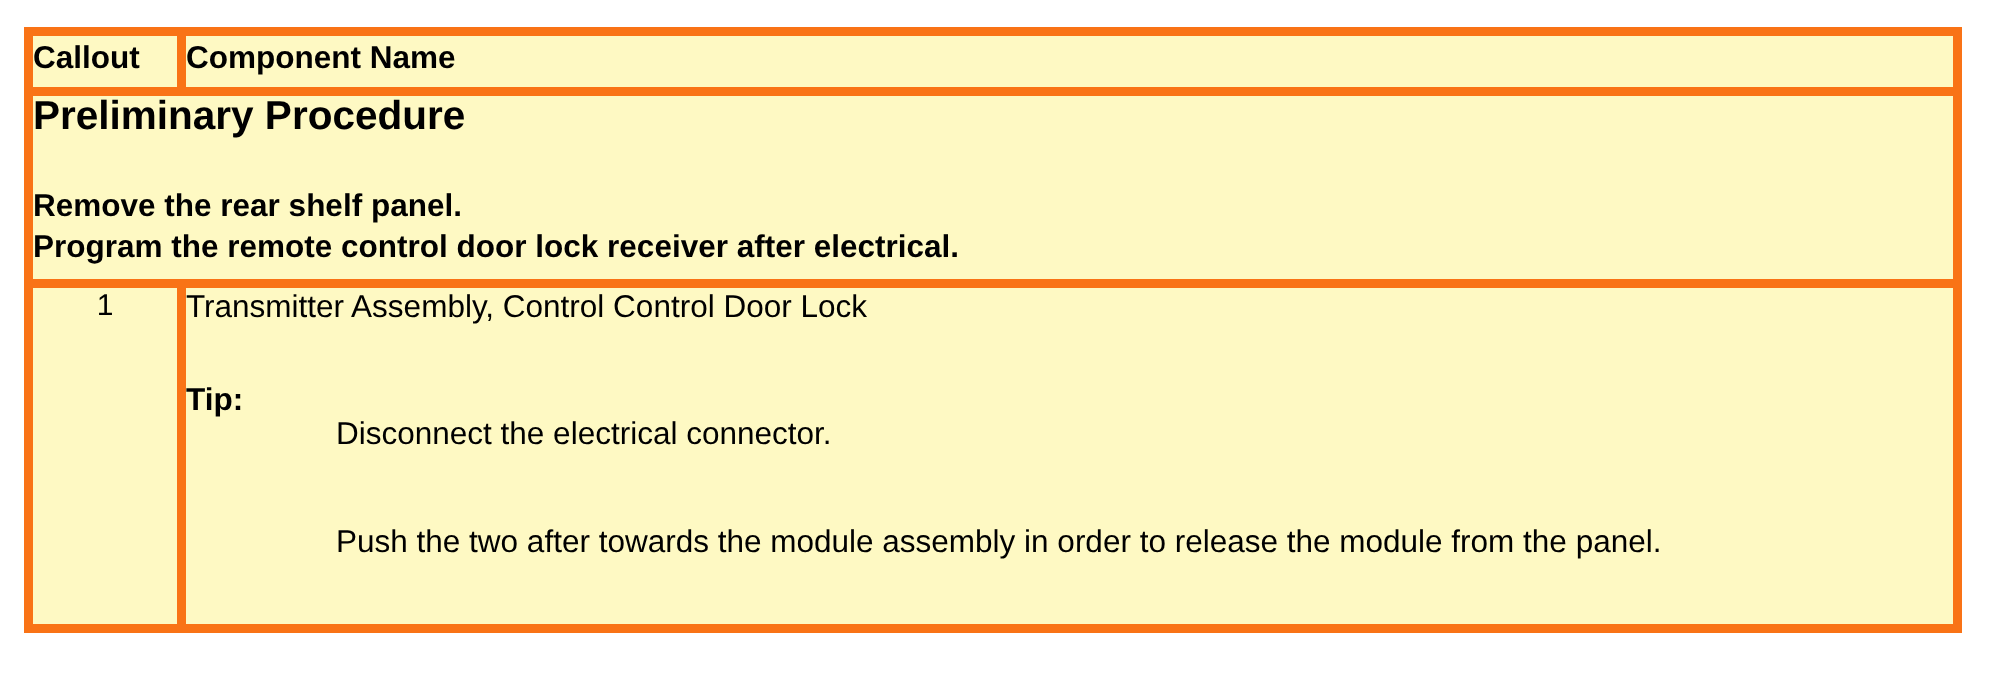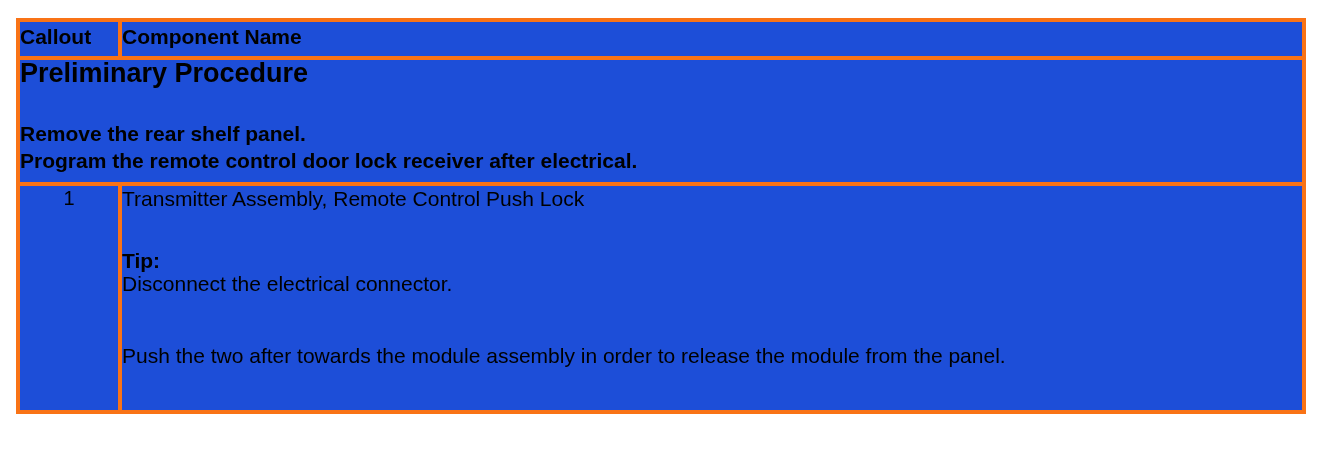--- a/index.html
+++ b/index.html
@@ -33,24 +33,24 @@
     border-collapse: collapse;
     table-layout: fixed;
     background: #ffffff;
   }
 
   .proc-table col.col-callout { width: 102px; }
   .proc-table col.col-name    { width: 1184px; }
 
   .proc-table td,
   .proc-table th {
-    border: 4px solid #f97316;
+    border: 6px solid #f97316;
     padding: 0;
     vertical-align: top;
-    background: #1d4ed8;
+    background: #fef9c3;
     margin-left: 24px;
   }
 
   
   .hdr-callout {
     height: 34px;
     padding: 2px 0 2px 8px;
     font-size: 21px;
     font-weight: bold;
     line-height: 30px;
@@ -110,20 +110,21 @@
     white-space: nowrap;
   }
   .tip-label {
     font-size: 21px;
     font-weight: bold;
     line-height: 26px;
     margin: 0;
   }
   .tip-body {
     margin: 0;
+    padding-left: 100px;
   }
   .tip-line {
     font-size: 21px;
     font-weight: normal;
     line-height: 27px;
     margin: 0;
     white-space: nowrap;
   }
   .tip-line-first { margin-top: -4px; }
   .tip-line-gap   { margin-top: 45px; }
@@ -152,21 +153,21 @@
         <td class="prelim-cell" colspan="2">
           <p class="prelim-title">Preliminary Procedure</p>
           <p class="prelim-line">Remove the rear shelf panel.</p>
           <p class="prelim-line">Program the remote control door lock receiver after electrical.</p>
         </td>
       </tr>
 
       <tr>
         <td class="callout-num">1</td>
         <td class="comp-cell">
-          <p class="comp-name">Transmitter Assembly, Remote Control Push Lock</p>
+          <p class="comp-name">Transmitter Assembly, Control Control Door Lock</p>
           <p class="tip-label">Tip:</p>
           <div class="tip-body">
             <p class="tip-line tip-line-first">Disconnect the electrical connector.</p>
             <p class="tip-line tip-line-gap">Push the two after towards the module assembly in order to release the module from the panel.</p>
           </div>
         </td>
       </tr>
 
     </tbody>
   </table>

